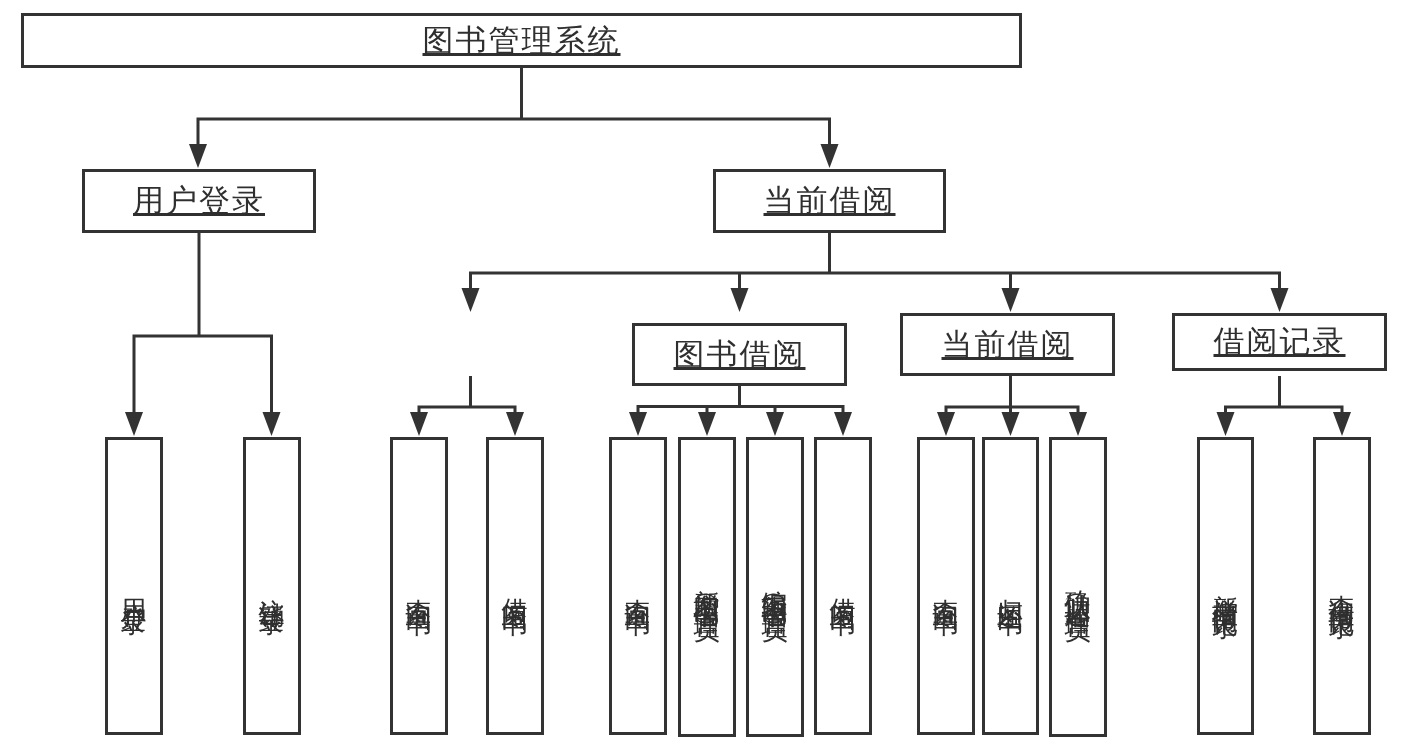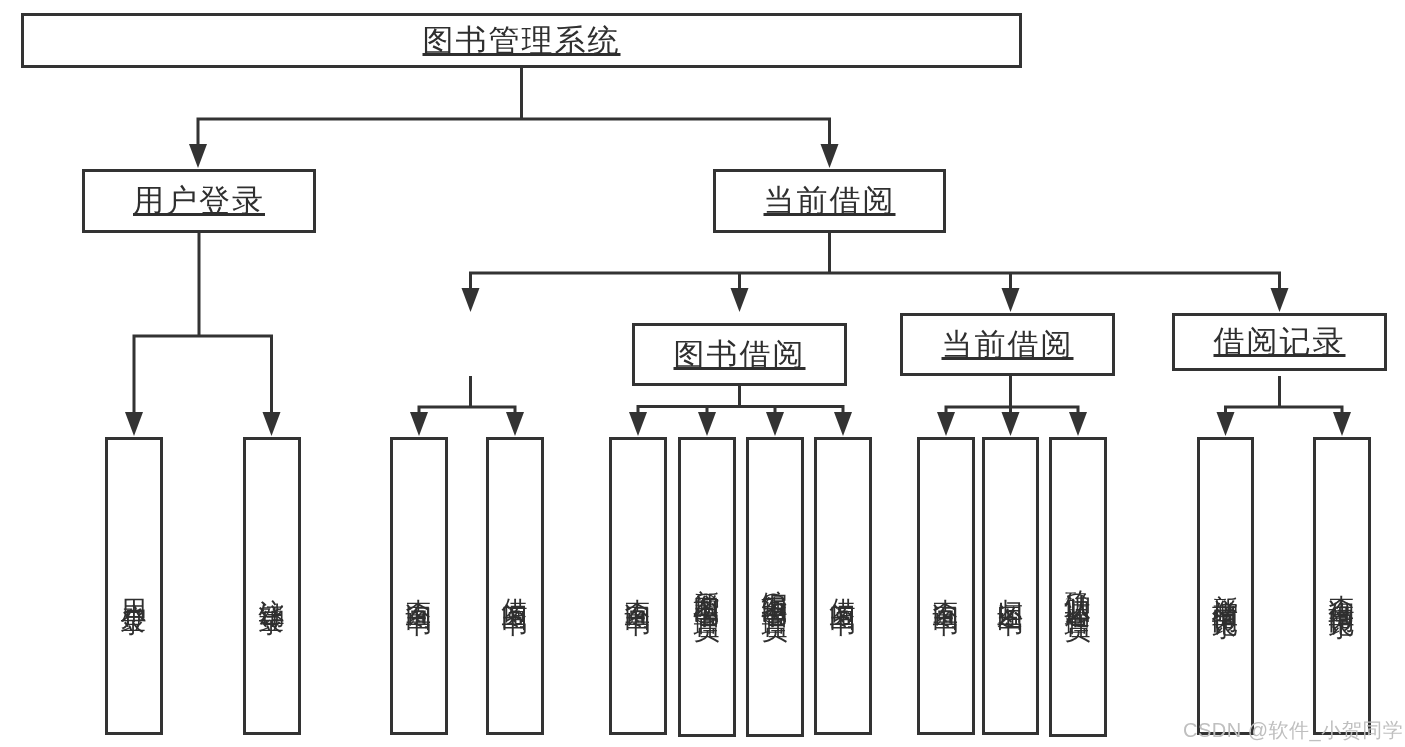--- a/index.html
+++ b/index.html
@@ -147,15 +147,14 @@
     <span class="label">确认归还（管理员）</span>
   </div>
 
   <div class="node v" style="left:1197px; top:437px; width:57px; height:298px;">
     <span class="label">新增借阅记录</span>
   </div>
   <div class="node v" style="left:1313px; top:437px; width:58px; height:298px;">
     <span class="label">查询借阅记录</span>
   </div>
 
-  <div class="watermark">CSDN @软件_小贺同学</div>
 
 </div>
 
 </body></html>

